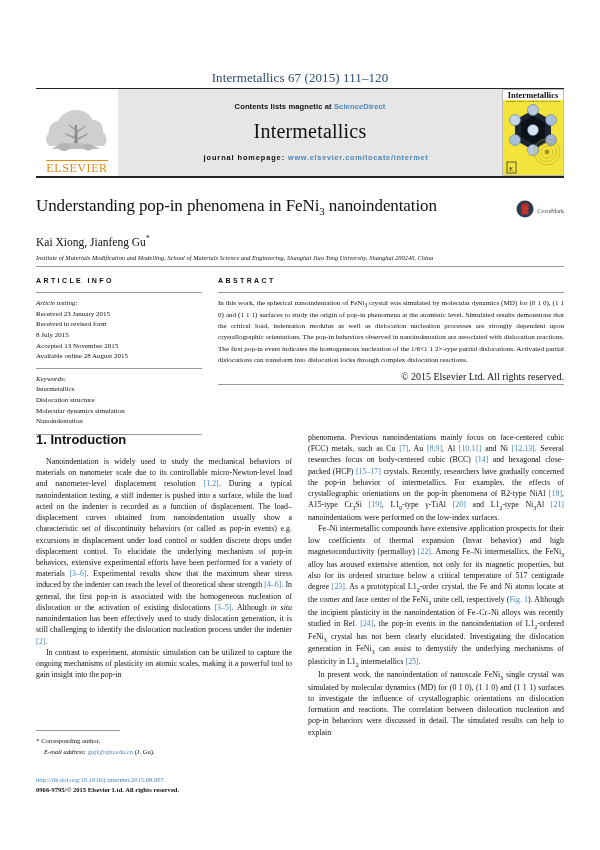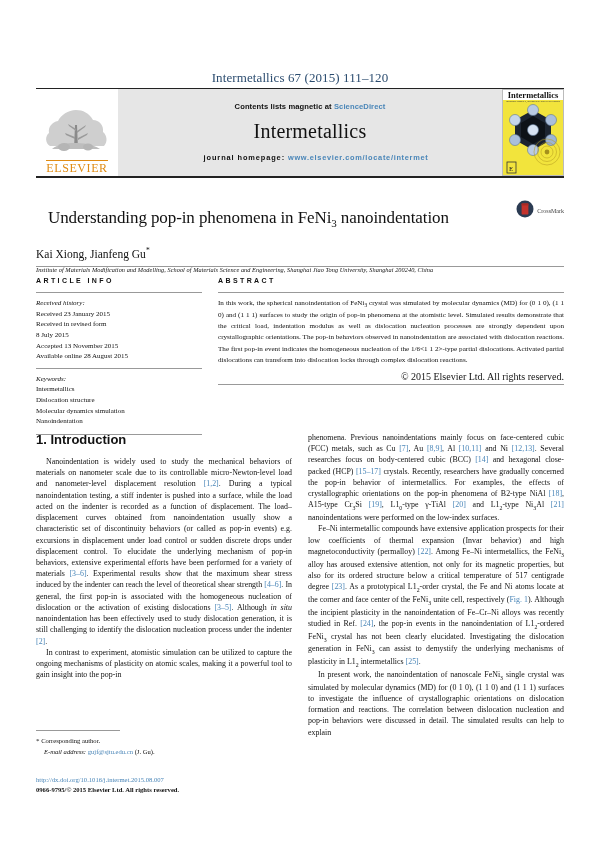--- a/index.html
+++ b/index.html
@@ -139,21 +139,21 @@
   .title-block {
     position: absolute;
     left: 36px; top: 196px;
     width: 528px;
   }
   .art-title {
     font-family: "Liberation Serif", serif;
     font-size: 17px;
     font-weight: 400;
     color: #111;
-    margin: 12px;
+    margin: 0;
     letter-spacing: -0.1px;
   }
   .art-title sub { font-size: 11px; }
   .authors {
     font-family: "Liberation Serif", serif;
     font-size: 11.5px;
     margin-top: 17px;
     color: #111;
   }
   .authors sup { font-size: 7.5px; }
@@ -384,21 +384,21 @@
     </div>
   </div>
 
   <div class="infoabs">
     <div class="cols">
 
       <div class="col-info">
         <div class="sec-label">ARTICLE INFO</div>
         <div class="rule-thin"></div>
         <div class="hist">
-          <span class="it">Received history:</span><br>
+          <span class="it">Article testing:</span><br>
           <span>Received 23 January 2015</span><br>
           <span>Received in revised form</span><br>
           <span>8 July 2015</span><br>
           <span>Accepted 13 November 2015</span><br>
           <span>Available online 28 August 2015</span>
         </div>
         <div class="rule-thin"></div>
         <div class="kw">
           <span class="it">Keywords:</span><br>
           <span>Intermetallics</span><br>

